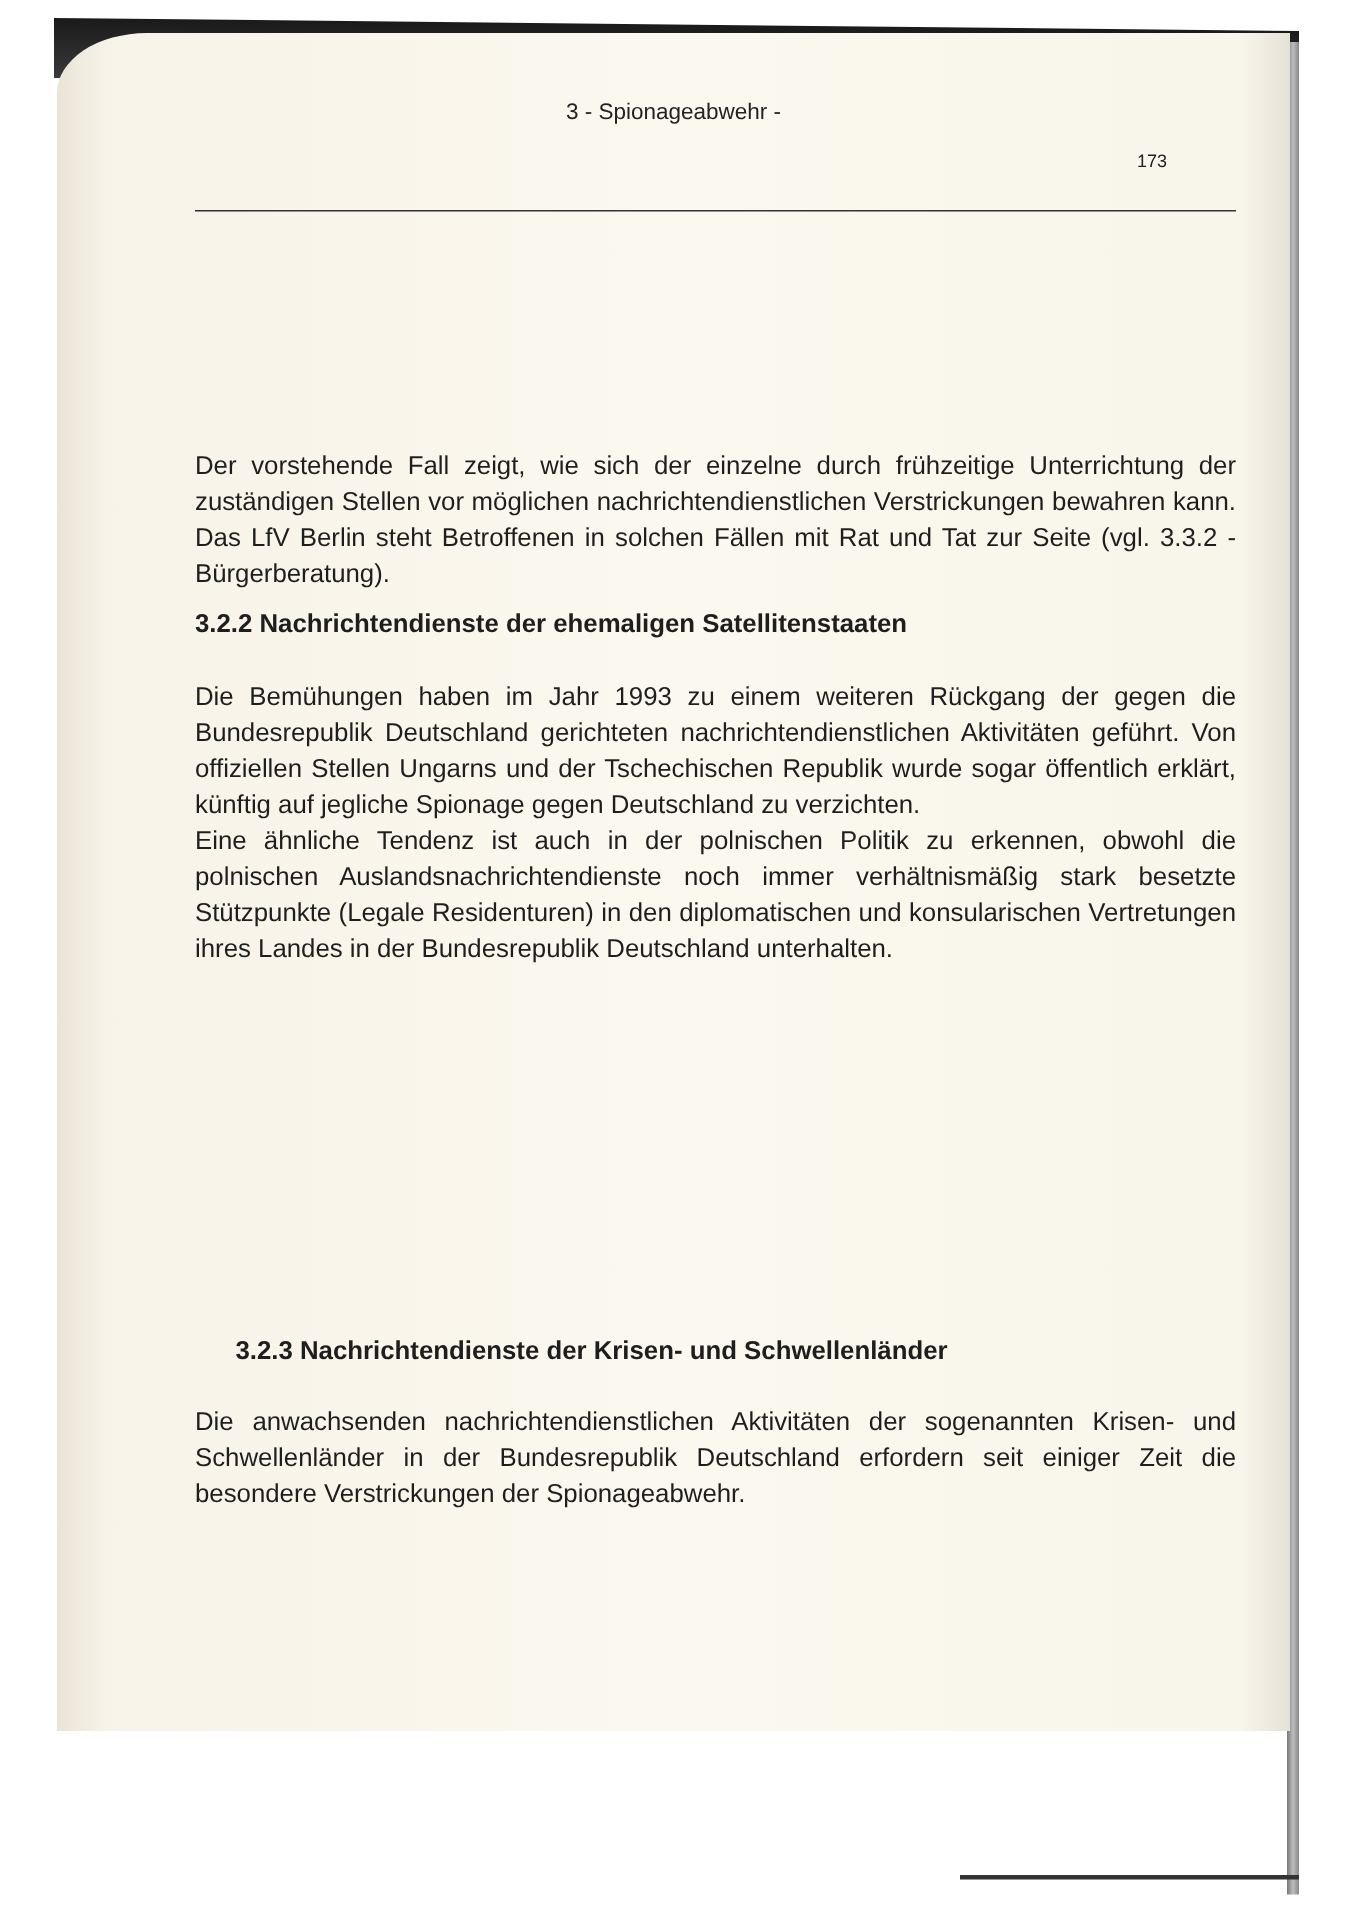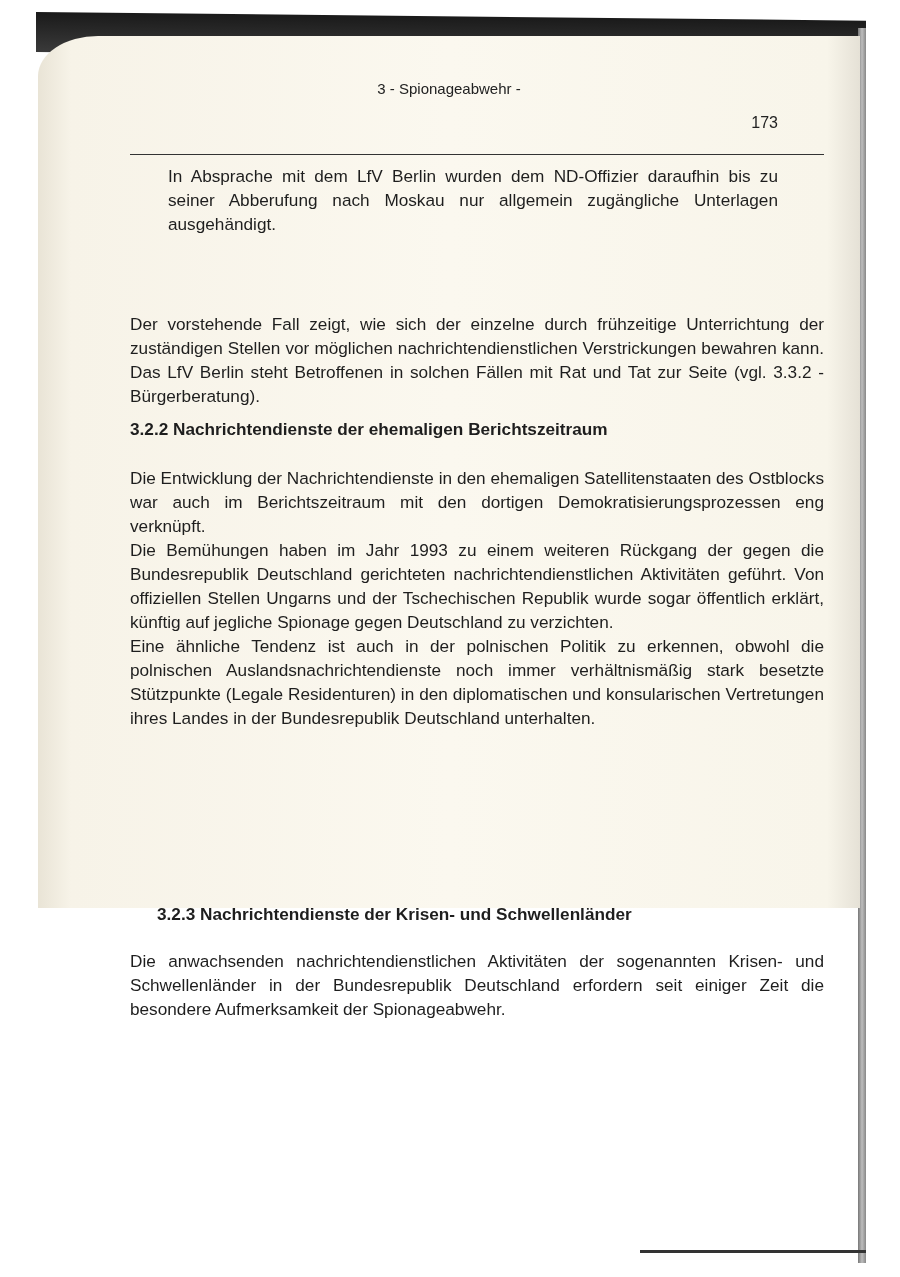--- a/index.html
+++ b/index.html
@@ -1,53 +1,49 @@
 <!DOCTYPE html>
 <html><head>
 <meta charset="utf-8">
 <style>
   html, body { margin:0; padding:0; }
   body { width:900px; height:1277px; background:#ffffff; position:relative; overflow:hidden; font-family:"Liberation Sans", sans-serif; }
   .shadow-top { position:absolute; left:36px; top:12px; width:830px; height:40px; background:linear-gradient(#1a1a1a,#3a3a3a); transform:skewY(0.6deg); transform-origin:left top; }
-  .page { position:absolute; left:38px; top:36px; width:822px; height:872px; background:linear-gradient(90deg,#e9e4d6 0%,#f7f3e8 4%,#fbf8ef 50%,#f8f5ea 96%,#e5e1d6 100%); border-top-left-radius:60px 40px; }
+  .page { position:absolute; left:38px; top:22px; width:822px; height:1132px; background:linear-gradient(90deg,#e9e4d6 0%,#f7f3e8 4%,#fbf8ef 50%,#f8f5ea 96%,#e5e1d6 100%); border-top-left-radius:60px 40px; }
   .spine { position:absolute; left:858px; top:28px; width:8px; height:1235px; background:linear-gradient(90deg,#777,#bdbdbd,#888); }
   .bottom-edge { position:absolute; left:640px; top:1250px; width:226px; height:3px; background:#333; }
   .header { position:absolute; left:0; width:822px; top:44px; text-align:center; font-size:15px; color:#222; }
-  .page-no { position:absolute; right:82px; top:78px; font-size:16px; color:#222; }
+  .page-no { position:absolute; right:82px; top:78px; font-size:12px; color:#222; }
   .rule { position:absolute; left:92px; top:118px; width:694px; height:1px; background:#333; }
   .block { position:absolute; font-size:17.2px; line-height:24px; color:#1e1e1e; text-align:justify; }
   .block p { margin:0; }
   .h { position:absolute; font-size:17.2px; font-weight:bold; color:#1e1e1e; }
 </style>
 </head>
 <body>
 
 <div class="shadow-top"></div>
 <div class="spine"></div>
 <div class="bottom-edge"></div>
 
 <div class="page">
   <div class="header">3 - Spionageabwehr -</div>
   <div class="page-no">173</div>
   <div class="rule"></div>
 
-  <div class="block" style="left:130px; top:128px; width:610px;">
-    <p>In Absprache mit dem LfV Berlin wurden dem ND-Offizier daraufhin bis zu seiner Abberufung nach Moskau nur allgemein zugängliche Unterlagen ausgehändigt.</p>
-  </div>
 
   <div class="block" style="left:92px; top:232px; width:694px;margin-top:44px;">
     <p>Der vorstehende Fall zeigt, wie sich der einzelne durch frühzeitige Unterrichtung der zuständigen Stellen vor möglichen nachrichtendienstlichen Verstrickungen bewahren kann. Das LfV Berlin steht Betroffenen in solchen Fällen mit Rat und Tat zur Seite (vgl. 3.3.2 - Bürgerberatung).</p>
   </div>
 
-  <div class="h" style="left:92px; top:383px;">3.2.2 Nachrichtendienste der ehemaligen Berichtszeitraum</div>
+  <div class="h" style="left:92px; top:383px;">3.2.2 Nachrichtendienste der ehemaligen Satellitenstaaten</div>
 
   <div class="block" style="left:92px; top:430px; width:694px;">
-    <p>Die Entwicklung der Nachrichtendienste in den ehemaligen Satellitenstaaten des Ostblocks war auch im Berichtszeitraum mit den dortigen Demokratisierungsprozessen eng verknüpft.</p>
     <p>Die Bemühungen haben im Jahr 1993 zu einem weiteren Rückgang der gegen die Bundesrepublik Deutschland gerichteten nachrichtendienstlichen Aktivitäten geführt. Von offiziellen Stellen Ungarns und der Tschechischen Republik wurde sogar öffentlich erklärt, künftig auf jegliche Spionage gegen Deutschland zu verzichten.</p>
     <p>Eine ähnliche Tendenz ist auch in der polnischen Politik zu erkennen, obwohl die polnischen Auslandsnachrichtendienste noch immer verhältnismäßig stark besetzte Stützpunkte (Legale Residenturen) in den diplomatischen und konsularischen Vertretungen ihres Landes in der Bundesrepublik Deutschland unterhalten.</p>
   </div>
 
   <div class="h" style="left:92px; top:868px;margin-left:27px;">3.2.3 Nachrichtendienste der Krisen- und Schwellenländer</div>
 
   <div class="block" style="left:92px; top:913px; width:694px;">
-    <p>Die anwachsenden nachrichtendienstlichen Aktivitäten der sogenannten Krisen- und Schwellenländer in der Bundesrepublik Deutschland erfordern seit einiger Zeit die besondere Aufmerksamkeit der Spionageabwehr.</p>
+    <p>Die anwachsenden nachrichtendienstlichen Aktivitäten der sogenannten Krisen- und Schwellenländer in der Bundesrepublik Deutschland erfordern seit einiger Zeit die besondere Verstrickungen der Spionageabwehr.</p>
   </div>
 </div>
 
 </body></html>

